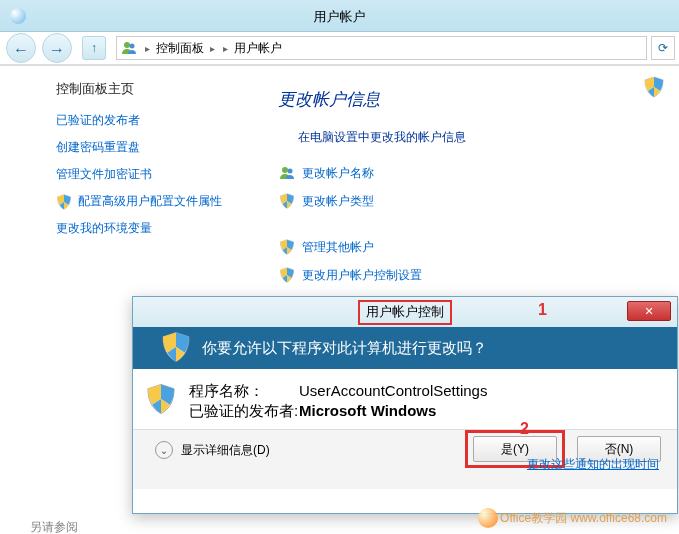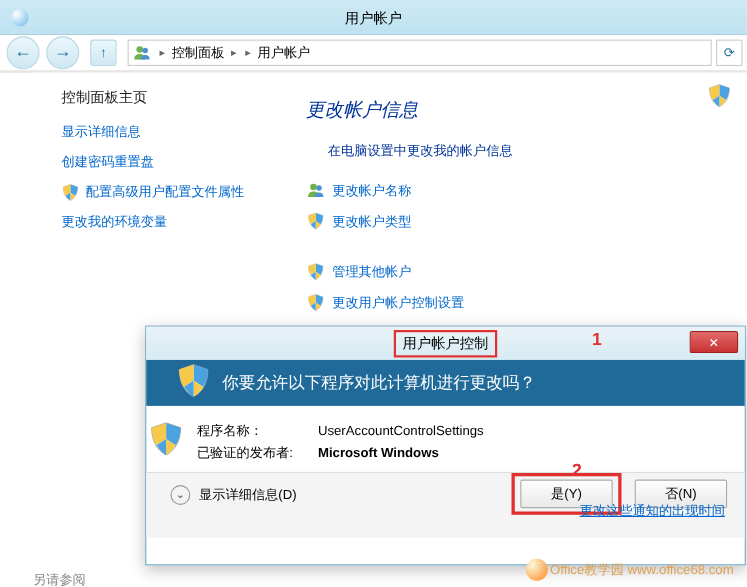--- a/index.html
+++ b/index.html
@@ -29,21 +29,21 @@
   .gap { height:18px; }
   .related { position:absolute; left:30px; bottom:-2px; font-size:12px; color:#888;}
   
   .uac { position:absolute; left:132px; top:296px; width:546px; height:218px; background:#fff; border:1px solid #6da7c4; box-shadow:0 4px 14px rgba(0,0,0,.25);}
   .uac-title { height:30px; background:linear-gradient(#e9f3f8,#d7ebf3); position:relative; display:flex; align-items:center; justify-content:center; font-size:13px; color:#000;}
   .uac-title .box { border:2px solid #e03030; padding:1px 6px 2px; }
   .uac-title .one { position:absolute; right:130px; top:4px; color:#e03030; font-weight:bold; font-size:16px;}
   .winbtn { position:absolute; right:6px; top:4px; width:44px; height:20px; background:linear-gradient(#e36a6a,#c83232); border:1px solid #a02020; border-radius:2px; color:#fff; display:flex; align-items:center; justify-content:center; font-size:11px; cursor:pointer;}
   .uac-blue { height:42px; background:#1f6a99; display:flex; align-items:center; padding:0 27px; color:#fff; font-size:15px;}
   .uac-blue .shield { margin-right:10px; }
-  .uac-info { display:flex; padding:12px 2px 8px; font-size:12px; }
+  .uac-info { display:flex; padding:12px 12px 8px; font-size:15px; }
   .uac-info .shield { margin-right:12px; margin-top:2px;}
   .uac-info .rows { line-height:20px; }
   .uac-info .lab { display:inline-block; width:110px; }
   .uac-bottom { border-top:1px solid #ddd; height:60px; background:#f4f4f4; position:relative; padding:10px 16px;}
   .details { display:flex; align-items:center; font-size:12px; background:none; border:none; cursor:pointer; color:#000;}
   .details .circ { width:18px;height:18px;border:1px solid #999;border-radius:50%; display:inline-flex;align-items:center;justify-content:center;margin-right:8px; font-size:10px; color:#555;}
   .btns { position:absolute; right:16px; top:6px; display:flex; gap:20px; align-items:center;}
   .btnwrap { position:relative; }
   .btn { width:84px; height:26px; border:1px solid #aaa; background:linear-gradient(#fdfdfd,#e9e9e9); font-size:12px; cursor:pointer; border-radius:2px;}
   .redbox { position:absolute; border:3px solid #e03030; pointer-events:none;}
@@ -99,24 +99,27 @@
     <span class="crumb-sep">▸</span>
     <span class="crumb">用户帐户</span>
   </div>
   <div class="refresh">⟳</div>
 </div>
 
 <div class="body">
   <div class="sidebar">
     <div class="sidebar-title">控制面板主页</div>
     <div class="sblink">
-        <span>显示详细信息</span>
+        <span>已验证的发布者</span>
       </div>
     <div class="sblink">
         <span>创建密码重置盘</span>
+      </div>
+    <div class="sblink">
+        <span>管理文件加密证书</span>
       </div>
     <div class="sblink">
       <span class="sicon">
           <svg class="shield-svg sm" viewBox="0 0 22 22">
             <use href="#shield"></use>
           </svg>
         </span>
       <span>配置高级用户配置文件属性</span>
     </div>
     <div class="sblink">

